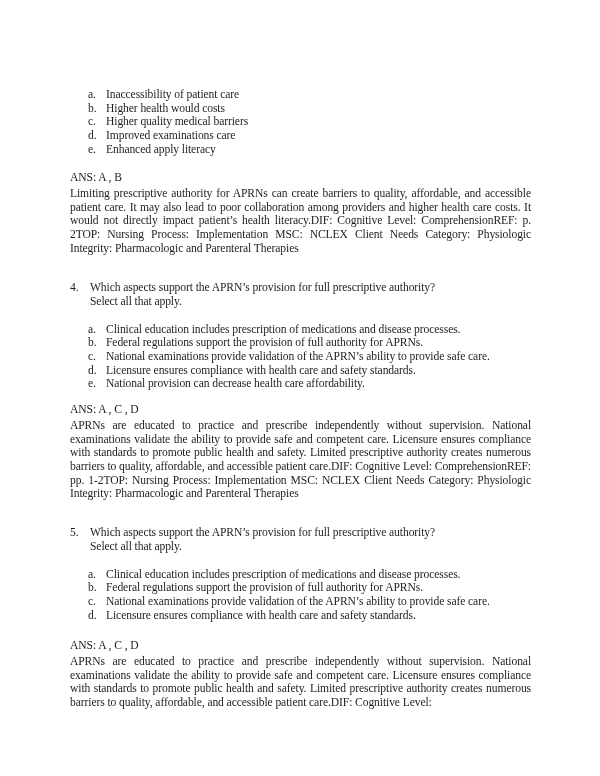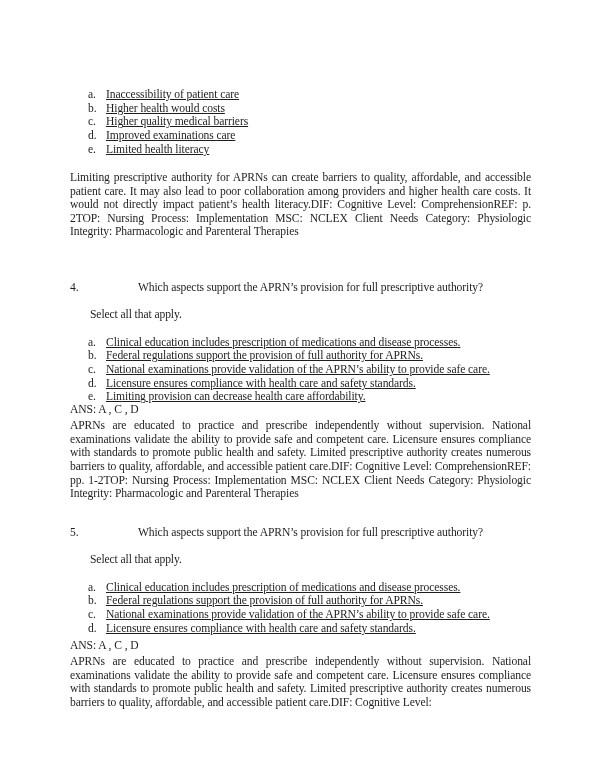--- a/index.html
+++ b/index.html
@@ -15,27 +15,27 @@
     color: #1e1e1e;
     font-size: 11.6px;
     letter-spacing: -0.1px;
     overflow: hidden;
   }
   section { position: absolute; left: 70px; width: 461px; }
 
   
   .opt-row { display: flex; line-height: 13.7px; padding-left: 18px; }
   .opt-letter { width: 18px; flex: 0 0 18px; }
-  .opt-text { flex: 1; text-decoration: underline; }
+  .opt-text { flex: 1; }
 
   
   .q-row { display: flex; line-height: 13.8px; }
   .q-num { width: 20px; flex: 0 0 20px; }
-  .q-text { flex: 1; text-align: center; }
-  .q-instruction { padding-left: 20px; line-height: 13.8px; margin-top: 13px; }
+  .q-text { flex: 1; }
+  .q-instruction { padding-left: 20px; line-height: 13.8px; }
   .q-options { margin-top: 14px; }
 
   
   .ans-line { line-height: 14.2px; margin-bottom: 2px; }
   .rationale { line-height: 13.6px; text-align: justify; }
 
   
   #q3-options   { top: 88px;  }
   #q3-answer    { top: 171px; }
   #q4-block     { top: 281px; }
@@ -60,25 +60,26 @@
     <div class="opt-row">
       <span class="opt-letter">c.</span>
       <span class="opt-text">Higher quality medical barriers</span>
     </div>
     <div class="opt-row">
       <span class="opt-letter">d.</span>
       <span class="opt-text">Improved examinations care</span>
     </div>
     <div class="opt-row">
       <span class="opt-letter">e.</span>
-      <span class="opt-text">Limited health literacy</span>
+      <span class="opt-text">Enhanced apply literacy</span>
     </div>
   </section>
 
   <section id="q3-answer">
+    <div class="ans-line">ANS: A , B</div>
     <div class="rationale">Limiting prescriptive authority for APRNs can create barriers to quality, affordable, and accessible patient care. It may also lead to poor collaboration among providers and higher health care costs. It would not directly impact patient’s health literacy.DIF: Cognitive Level: ComprehensionREF: p. 2TOP: Nursing Process: Implementation MSC: NCLEX Client Needs Category: Physiologic Integrity: Pharmacologic and Parenteral Therapies</div>
   </section>
 
   <section id="q4-block">
     <div class="q-row">
       <span class="q-num">4.</span>
       <span class="q-text">Which aspects support the APRN’s provision for full prescriptive authority?</span>
     </div>
     <div class="q-instruction">Select all that apply.</div>
     <div class="q-options">
@@ -93,21 +94,21 @@
       <div class="opt-row">
         <span class="opt-letter">c.</span>
         <span class="opt-text">National examinations provide validation of the APRN’s ability to provide safe care.</span>
       </div>
       <div class="opt-row">
         <span class="opt-letter">d.</span>
         <span class="opt-text">Licensure ensures compliance with health care and safety standards.</span>
       </div>
       <div class="opt-row">
         <span class="opt-letter">e.</span>
-        <span class="opt-text">Limiting provision can decrease health care affordability.</span>
+        <span class="opt-text">National provision can decrease health care affordability.</span>
       </div>
     </div>
   </section>
 
   <section id="q4-answer">
     <div class="ans-line">ANS: A , C , D</div>
     <div class="rationale">APRNs are educated to practice and prescribe independently without supervision. National examinations validate the ability to provide safe and competent care. Licensure ensures compliance with standards to promote public health and safety. Limited prescriptive authority creates numerous barriers to quality, affordable, and accessible patient care.DIF: Cognitive Level: ComprehensionREF: pp. 1-2TOP: Nursing Process: Implementation MSC: NCLEX Client Needs Category: Physiologic Integrity: Pharmacologic and Parenteral Therapies</div>
   </section>
 
   <section id="q5-block">

